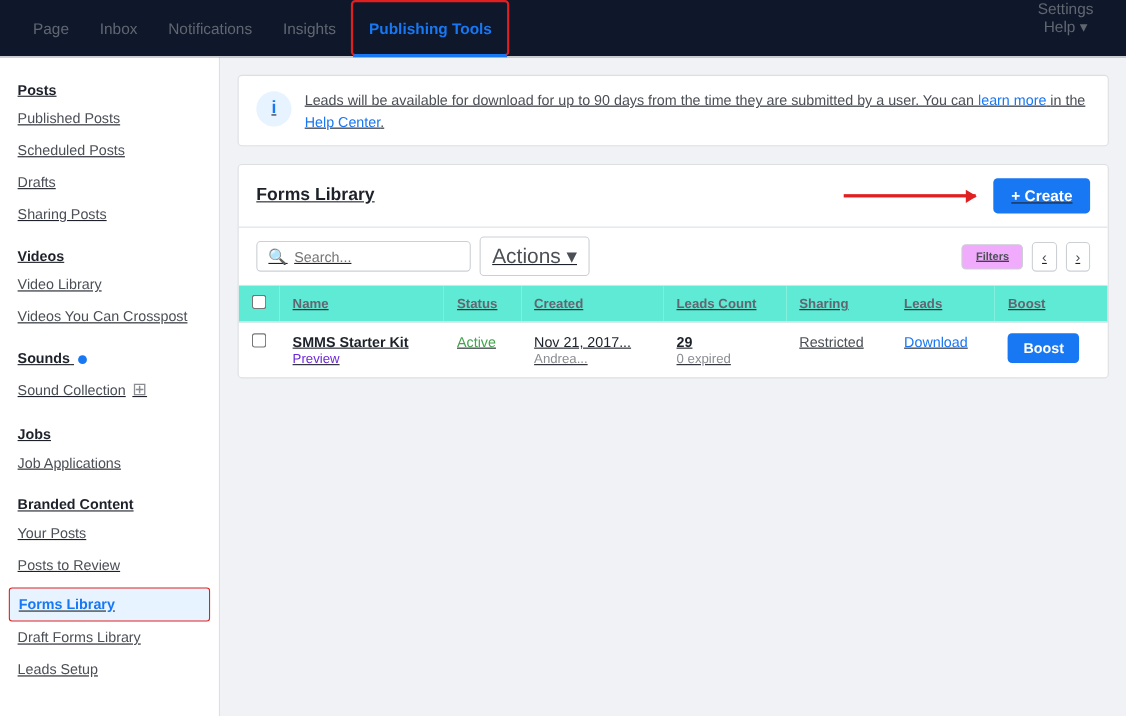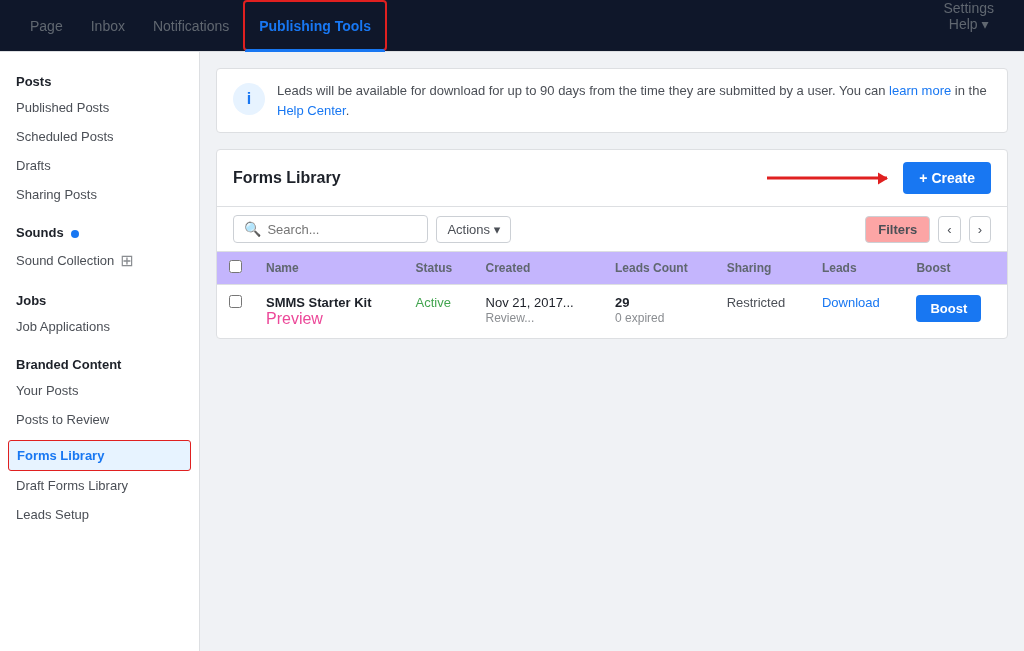--- a/index.html
+++ b/index.html
@@ -37,21 +37,21 @@
       background: #1877f2;
       border-radius: 2px 2px 0 0;
     }
     .top-nav-right {
       margin-left: auto;
       display: flex; align-items: center; flex-direction: column;
     }
     .top-nav-right .top-nav-item { color: #606770; }
 
     
-    .layout { display: flex; height: calc(100vh - 52px); min-height: 599px; }
+    .layout { display: flex; height: calc(100vh - 52px); min-height: 599px; text-decoration: underline; }
 
     
     .sidebar {
       width: 200px;
       background: #fff;
       border-right: 1px solid #dddfe2;
       padding: 12px 0;
       overflow-y: auto;
       flex-shrink: 0;
     }
@@ -209,32 +209,32 @@
       background: transparent;
     }
     .search-icon-svg { color: #8a8d91; font-size: 14px; }
 
     .actions-btn {
       display: flex; align-items: center; gap: 4px;
       border: 1px solid #ccd0d5;
       border-radius: 4px;
       padding: 5px 10px;
       background: #fff;
-      font-size: 13px;
+      font-size: 19px;
       cursor: pointer;
       color: #4b4f56;
     }
 
     .filters-btn {
       margin-left: auto;
       border: 1px solid #ccd0d5;
       border-radius: 4px;
       padding: 5px 12px;
-      background: #fca5a5;
-      font-size: 13px;
+      background: #f0abfc;
+      font-size: 10px;
       cursor: pointer;
       color: #4b4f56;
       font-weight: 600;
     }
     .pagination-btn {
       border: 1px solid #ccd0d5;
       border-radius: 4px;
       padding: 5px 8px;
       background: #fff;
       cursor: pointer;
@@ -244,35 +244,35 @@
 
     
     .table { width: 100%; border-collapse: collapse; }
     .table th {
       text-align: left;
       font-size: 12px;
       font-weight: 700;
       color: #606770;
       padding: 8px 12px;
       border-bottom: 1px solid #dddfe2;
-      background: #c4b5fd;
+      background: #5eead4;
       white-space: nowrap;
     }
     .table td {
       padding: 10px 12px;
       font-size: 13px;
       color: #4b4f56;
       border-bottom: 1px solid #dddfe2;
       vertical-align: top;
     }
     .table tr:last-child td { border-bottom: none; }
 
     .checkbox-cell { width: 30px; }
     .form-name { font-weight: 600; color: #1d2129; display: block; }
-    .form-preview { color: #ec4899; font-size: 16px; cursor: pointer; text-decoration: none; }
+    .form-preview { color: #6d28d9; font-size: 12px; cursor: pointer; text-decoration: none; }
     .status-active { color: #42a44f; }
     .created-main { color: #1d2129; }
     .created-sub { color: #8a8d91; font-size: 12px; }
     .leads-count { color: #1d2129; font-weight: 600; }
     .leads-expired { color: #8a8d91; font-size: 12px; }
     .sharing-restricted { color: #4b4f56; }
     .download-link { color: #1877f2; text-decoration: none; cursor: pointer; text-align: right; }
     .boost-btn {
       background: #1877f2;
       color: #fff;
@@ -286,39 +286,45 @@
 
     input[type="checkbox"] { cursor: pointer; }
   </style>
 </head>
 <body>
 
 <nav class="top-nav">
   <div class="top-nav-item">Page</div>
   <div class="top-nav-item">Inbox</div>
   <div class="top-nav-item">Notifications</div>
+  <div class="top-nav-item">Insights</div>
   <div class="top-nav-item active-outlined">Publishing Tools</div>
   <div class="top-nav-right">
     <div class="top-nav-item">Settings</div>
     <div class="top-nav-item">Help ▾</div>
   </div>
 </nav>
 
 <div class="layout">
 
   <aside class="sidebar">
 
     <div class="sidebar-section">
       <div class="sidebar-section-title">Posts</div>
       <div class="sidebar-item">Published Posts</div>
       <div class="sidebar-item">Scheduled Posts</div>
       <div class="sidebar-item">Drafts</div>
       <div class="sidebar-item">Sharing Posts</div>
     </div>
 
+    <div class="sidebar-section">
+      <div class="sidebar-section-title">Videos</div>
+      <div class="sidebar-item">Video Library</div>
+      <div class="sidebar-item">Videos You Can Crosspost</div>
+    </div>
 
     <div class="sidebar-section">
       <div class="sidebar-section-title">
         <span>Sounds</span>
         <span class="sidebar-dot"></span>
       </div>
       <div class="sidebar-item">
         <span>Sound Collection</span>
         <span class="sidebar-add-icon">⊞</span>
       </div>
@@ -397,21 +403,21 @@
             </td>
             <td>
               <span class="form-name">SMMS Starter Kit</span>
               <a class="form-preview">Preview</a>
             </td>
             <td>
               <span class="status-active">Active</span>
             </td>
             <td>
               <span class="created-main">Nov 21, 2017...</span><br>
-              <span class="created-sub">Review...</span>
+              <span class="created-sub">Andrea...</span>
             </td>
             <td>
               <span class="leads-count">29</span><br>
               <span class="leads-expired">0 expired</span>
             </td>
             <td>
               <span class="sharing-restricted">Restricted</span>
             </td>
             <td>
               <a class="download-link">Download</a>

